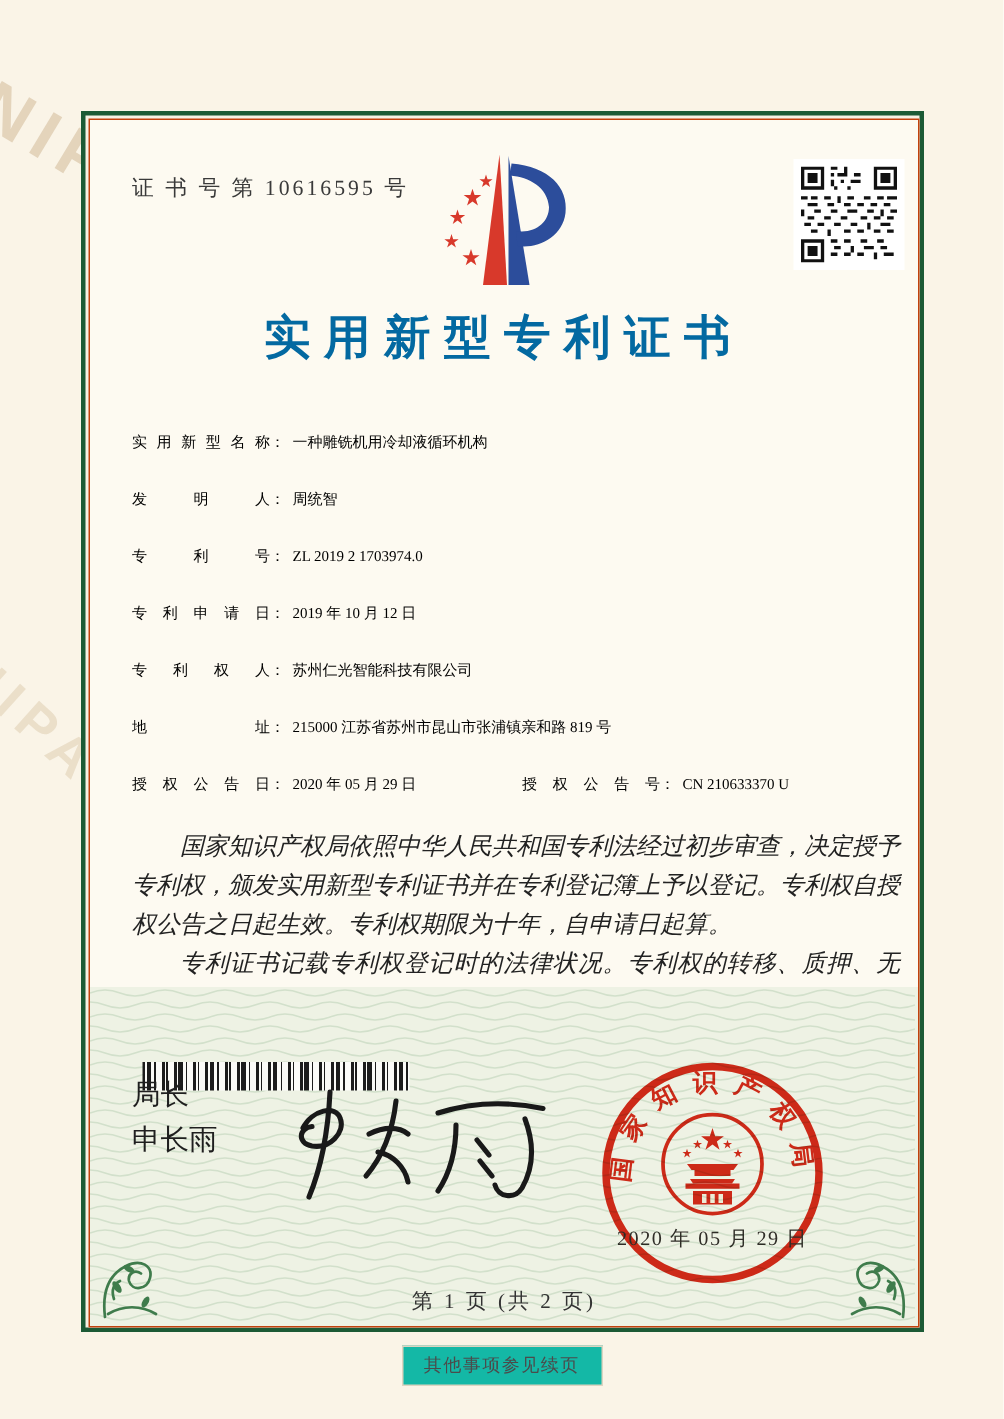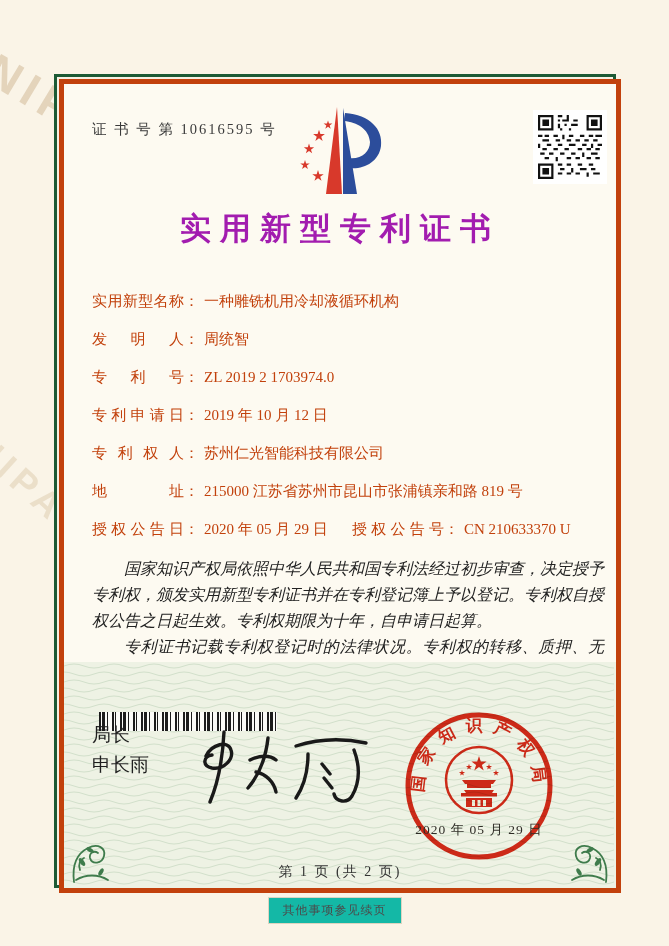--- a/index.html
+++ b/index.html
@@ -9,27 +9,27 @@
   .wm{position:absolute;font-family:"Liberation Sans","DejaVu Sans",sans-serif;font-weight:700;
       letter-spacing:7px;white-space:nowrap;transform-origin:left top;pointer-events:none;}
   .wm1{left:-30px;top:22px;font-size:46px;transform:rotate(31deg);color:rgba(206,180,144,.50);}
   .wm2{left:538px;top:138px;font-size:34px;transform:rotate(52deg);color:rgba(206,182,148,.40);}
   .wm3{left:406px;top:286px;font-size:36px;transform:rotate(42deg);color:rgba(208,185,150,.34);}
   .wm4{left:-32px;top:404px;font-size:36px;transform:rotate(42deg);color:rgba(208,185,150,.36);}
   .wm5{left:326px;top:566px;font-size:34px;transform:rotate(42deg);color:rgba(200,188,158,.22);}
   
   .frame{position:absolute;left:54px;top:74px;width:552px;height:804px;border:3px solid #1c5a35;
          padding:2px;background:#f6f1e4;}
-  .frame-in{position:relative;width:100%;height:100%;border:5px solid #c2410c;background:#fdfaf1;overflow:hidden;}
+  .frame-in{position:relative;width:100%;height:100%;border:1px solid #c2410c;background:#fdfaf1;overflow:hidden;}
   .certno{position:absolute;left:28px;top:36px;font-size:14.5px;letter-spacing:2px;color:#3a3a3a;}
   .logo{position:absolute;left:231px;top:18px;}
   .qrwrap{position:absolute;left:469px;top:26px;background:#ffffff;padding:5px;line-height:0;}
   .title{position:absolute;left:0;top:124px;width:100%;text-align:center;font-size:31px;font-weight:700;
-         letter-spacing:9px;color:#a21caf;}
-  .frow{position:absolute;left:28px;right:10px;font-size:15px;color:#c2410c;white-space:nowrap;}
+         letter-spacing:9px;color:#0369a1;}
+  .frow{position:absolute;left:28px;right:10px;font-size:10px;color:#000000;white-space:nowrap;}
   .flabel{display:inline-block;width:92px;text-align:justify;text-align-last:justify;}
   .fvalue{margin-left:5px;}
   .pair2{position:absolute;left:260px;top:0;white-space:nowrap;}
   .body-text{position:absolute;left:28px;top:472px;width:512px;font-size:16px;line-height:26px;
              text-align:justify;color:#222;font-style:italic;}
   .body-text p{margin:0;text-indent:2em;}
   .waveband{position:absolute;left:0;right:0;top:578px;bottom:0;background:#eef2e4;}
   .waves{position:absolute;left:0;top:0;}
   .barcode{position:absolute;left:35px;top:628px;width:178px;height:19px;
     background:repeating-linear-gradient(90deg,#1c1c1c 0 2px,#fbfbf8 2px 3px,#1c1c1c 3px 6px,#fbfbf8 6px 8px,

